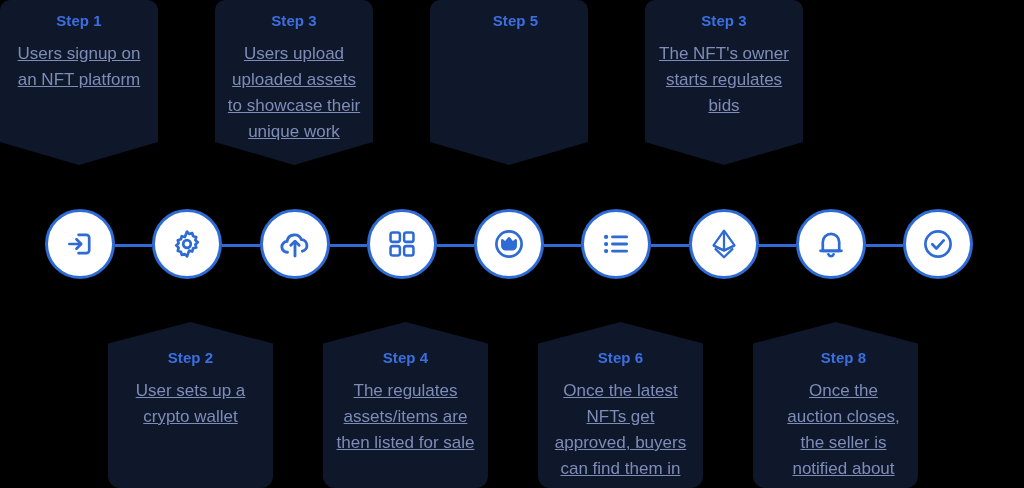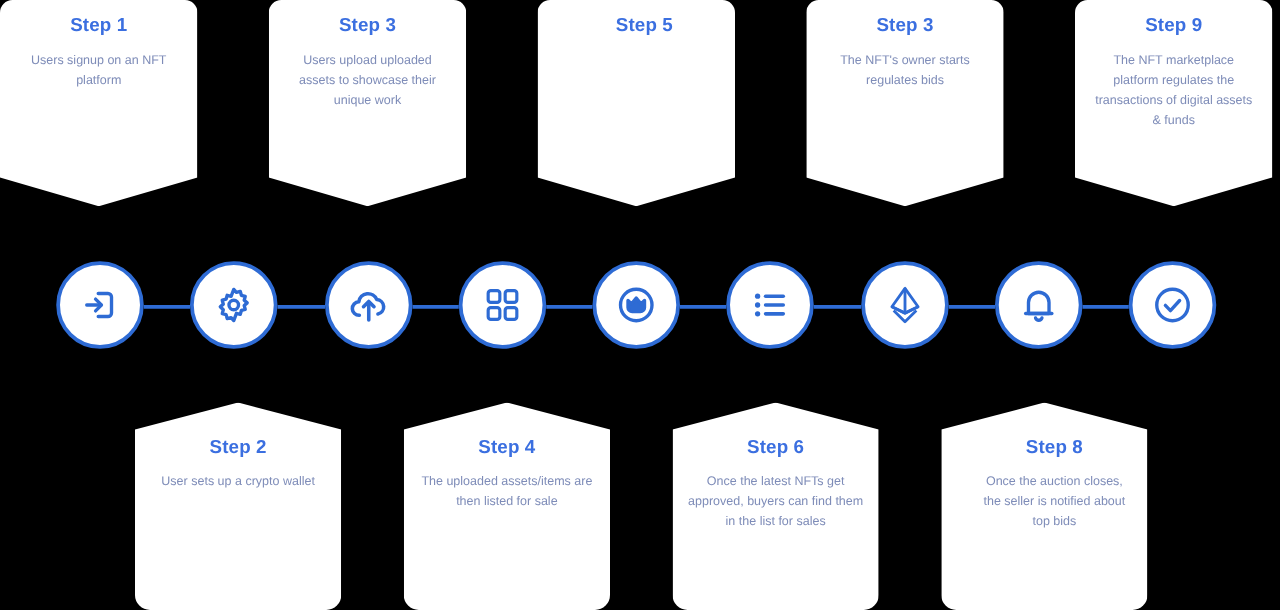--- a/index.html
+++ b/index.html
@@ -18,21 +18,21 @@
   #infographic {
     position: absolute;
     left: 0; top: 0;
     width: 1024px;
     height: 488px;
   }
 
   
   .card {
     position: absolute;
-    background: #ffffff;
+    background: #0f172a;
     box-sizing: border-box;
     text-align: center;
   }
 
   
   .card.top {
     width: 158px;
     top: 0;
     height: 165px;
     border-radius: 10px 10px 0 0;
@@ -56,23 +56,24 @@
     color: #3b6fe0;
     font-size: 15px;
     font-weight: bold;
     letter-spacing: 0.1px;
     line-height: 18px;
     margin: 0 0 11px 0;
     white-space: nowrap;
   }
   .card-body {
     color: #7e8cb8;
-    font-size: 10px;
-    line-height: 16px;
+    font-size: 17px;
+    line-height: 26px;
     margin: 0;
+    text-decoration: underline;
   }
 
   
   #timeline {
     position: absolute;
     left: 0;
     top: 205px;
     width: 1024px;
     height: 82px;
   }
@@ -112,24 +113,20 @@
     <p class="card-title">Step 3</p>
     <p class="card-body">Users upload uploaded assets to showcase their unique work</p>
   </div>
   <div class="card top" style="left:430px;padding-left:25px;">
     <p class="card-title">Step 5</p>
   </div>
   <div class="card top" style="left:645px;">
     <p class="card-title">Step 3</p>
     <p class="card-body">The NFT's owner starts regulates bids</p>
   </div>
-  <div class="card top" style="left:860px;">
-    <p class="card-title">Step 9</p>
-    <p class="card-body">The NFT marketplace platform regulates the transactions of digital assets &amp; funds</p>
-  </div>
 
   <div id="timeline">
 
     <div class="connector" style="left: 115px; width: 37.25px;"></div>
     <div class="connector" style="left: 222.25px; width: 37.25px;"></div>
     <div class="connector" style="left: 329.5px; width: 37.25px;"></div>
     <div class="connector" style="left: 436.75px; width: 37.25px;"></div>
     <div class="connector" style="left: 544px; width: 37.25px;"></div>
     <div class="connector" style="left: 651.25px; width: 37.25px;"></div>
     <div class="connector" style="left: 758.5px; width: 37.25px;"></div>
@@ -227,21 +224,21 @@
       </span>
     </div>
   </div>
 
   <div class="card bottom" style="left:108px;">
     <p class="card-title">Step 2</p>
     <p class="card-body">User sets up a crypto wallet</p>
   </div>
   <div class="card bottom" style="left:323px;">
     <p class="card-title">Step 4</p>
-    <p class="card-body">The uploaded assets/items are then listed for sale</p>
+    <p class="card-body">The regulates assets/items are then listed for sale</p>
   </div>
   <div class="card bottom" style="left:538px;">
     <p class="card-title">Step 6</p>
     <p class="card-body">Once the latest NFTs get approved, buyers can find them in the list for sales</p>
   </div>
   <div class="card bottom" style="left:753px;padding-left:28px;">
     <p class="card-title">Step 8</p>
     <p class="card-body">Once the auction closes, the seller is notified about top bids</p>
   </div>
 

